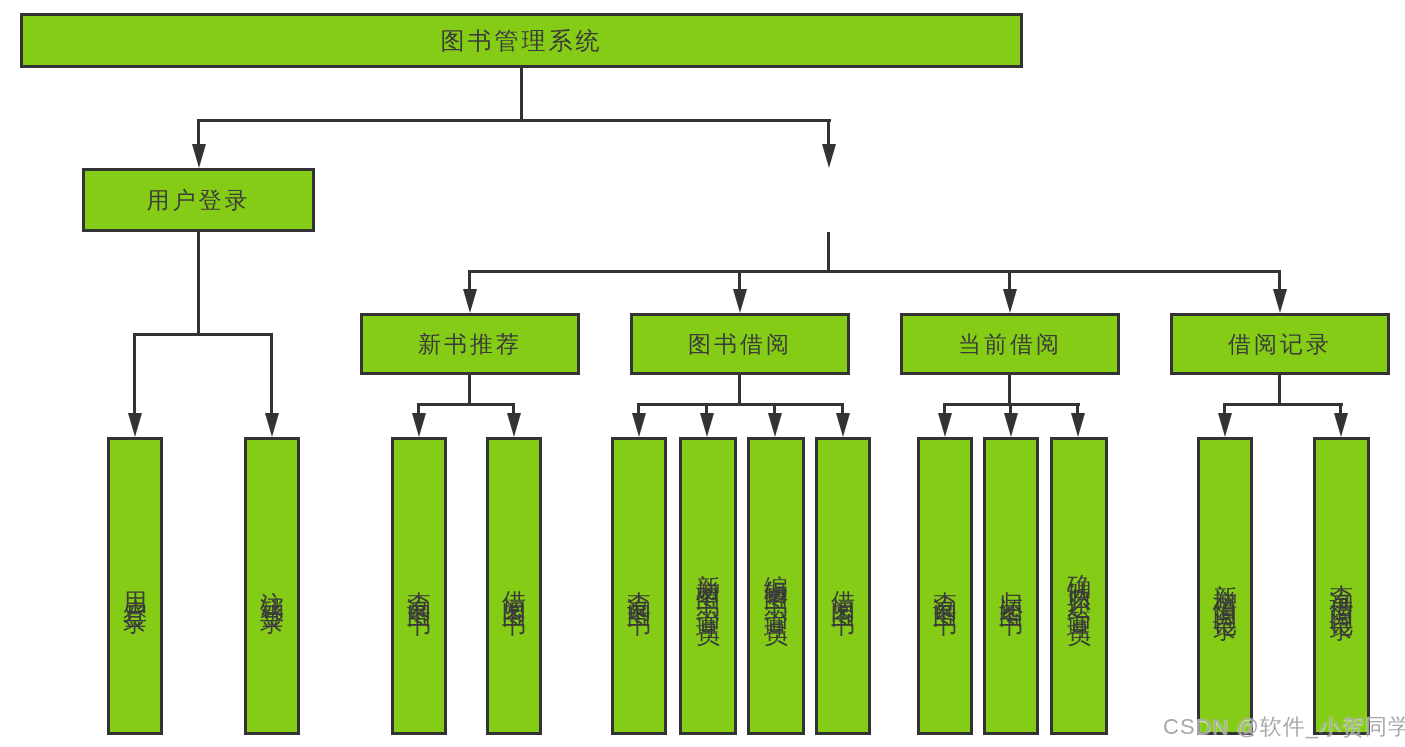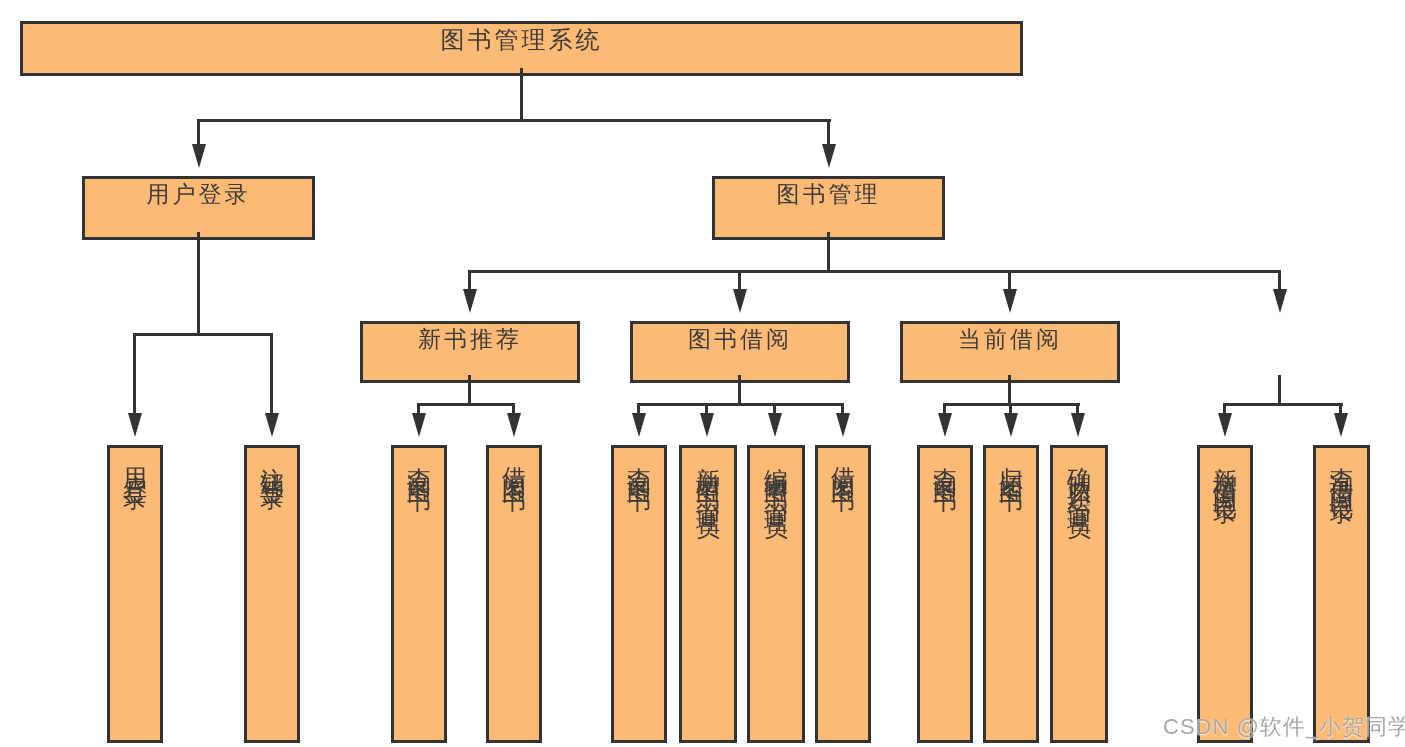--- a/index.html
+++ b/index.html
@@ -2,22 +2,22 @@
 <html><head>
 <meta charset="utf-8">
 <style>
   html,body{margin:0;padding:0;background:#fff;}
   .canvas{
     position:relative;width:1405px;height:747px;background:#ffffff;
     font-family:"Liberation Sans","DejaVu Sans",sans-serif;overflow:hidden;
     color:#3b3b3b;
   }
   .box{
-    position:absolute;box-sizing:border-box;background:#fdba74;
-    border:3px solid #333333;display:flex;justify-content:center;margin-top:8px;
+    position:absolute;box-sizing:border-box;background:#84cc16;
+    border:3px solid #333333;display:flex;align-items:center;justify-content:center;
   }
   .hlabel{font-size:23px;letter-spacing:3px;color:#3b3b3b;white-space:nowrap;}
   .root .hlabel{font-size:24px;}
   .leaf .vtext{
     writing-mode:vertical-rl;line-height:1;font-size:24px;letter-spacing:7px;
     color:#3b3b3b;
   }
   .vline{position:absolute;width:3px;background:#333333;}
   .hline{position:absolute;height:3px;background:#333333;}
   .arr{
@@ -42,23 +42,20 @@
   <div class="vline" style="left:520px;top:68px;height:53px;"></div>
   <div class="hline" style="left:197px;top:119px;width:634px;"></div>
   <div class="vline" style="left:197px;top:119px;height:27px;"></div>
   <div class="arr" style="left:192px;top:144px;"></div>
   <div class="vline" style="left:827px;top:119px;height:27px;"></div>
   <div class="arr" style="left:822px;top:144px;"></div>
 
   <div class="box" style="left:82px;top:168px;width:233px;height:64px;">
     <span class="hlabel">用户登录</span>
   </div>
-  <div class="box" style="left:712px;top:168px;width:233px;height:64px;">
-    <span class="hlabel">图书管理</span>
-  </div>
 
   <div class="vline" style="left:197px;top:232px;height:103px;"></div>
   <div class="hline" style="left:133px;top:333px;width:140px;"></div>
   <div class="vline" style="left:133px;top:333px;height:81px;"></div>
   <div class="arr" style="left:128px;top:413px;"></div>
   <div class="vline" style="left:270px;top:333px;height:81px;"></div>
   <div class="arr" style="left:265px;top:413px;"></div>
 
   <div class="vline" style="left:827px;top:232px;height:40px;"></div>
   <div class="hline" style="left:468px;top:270px;width:813px;"></div>
@@ -72,20 +69,23 @@
   <div class="arr" style="left:1273px;top:289px;"></div>
 
   <div class="box" style="left:360px;top:313px;width:220px;height:62px;font-family:Liberation Mono, monospace;">
     <span class="hlabel">新书推荐</span>
   </div>
   <div class="box" style="left:630px;top:313px;width:220px;height:62px;">
     <span class="hlabel">图书借阅</span>
   </div>
   <div class="box" style="left:900px;top:313px;width:220px;height:62px;">
     <span class="hlabel">当前借阅</span>
+  </div>
+  <div class="box" style="left:1170px;top:313px;width:220px;height:62px;">
+    <span class="hlabel">借阅记录</span>
   </div>
 
   <div class="vline" style="left:468px;top:375px;height:30px;"></div>
   <div class="hline" style="left:417px;top:403px;width:98px;"></div>
   <div class="vline" style="left:417px;top:403px;height:12px;"></div>
   <div class="arr" style="left:412px;top:413px;"></div>
   <div class="vline" style="left:512px;top:403px;height:12px;"></div>
   <div class="arr" style="left:507px;top:413px;"></div>
 
   <div class="vline" style="left:738px;top:375px;height:30px;"></div>

